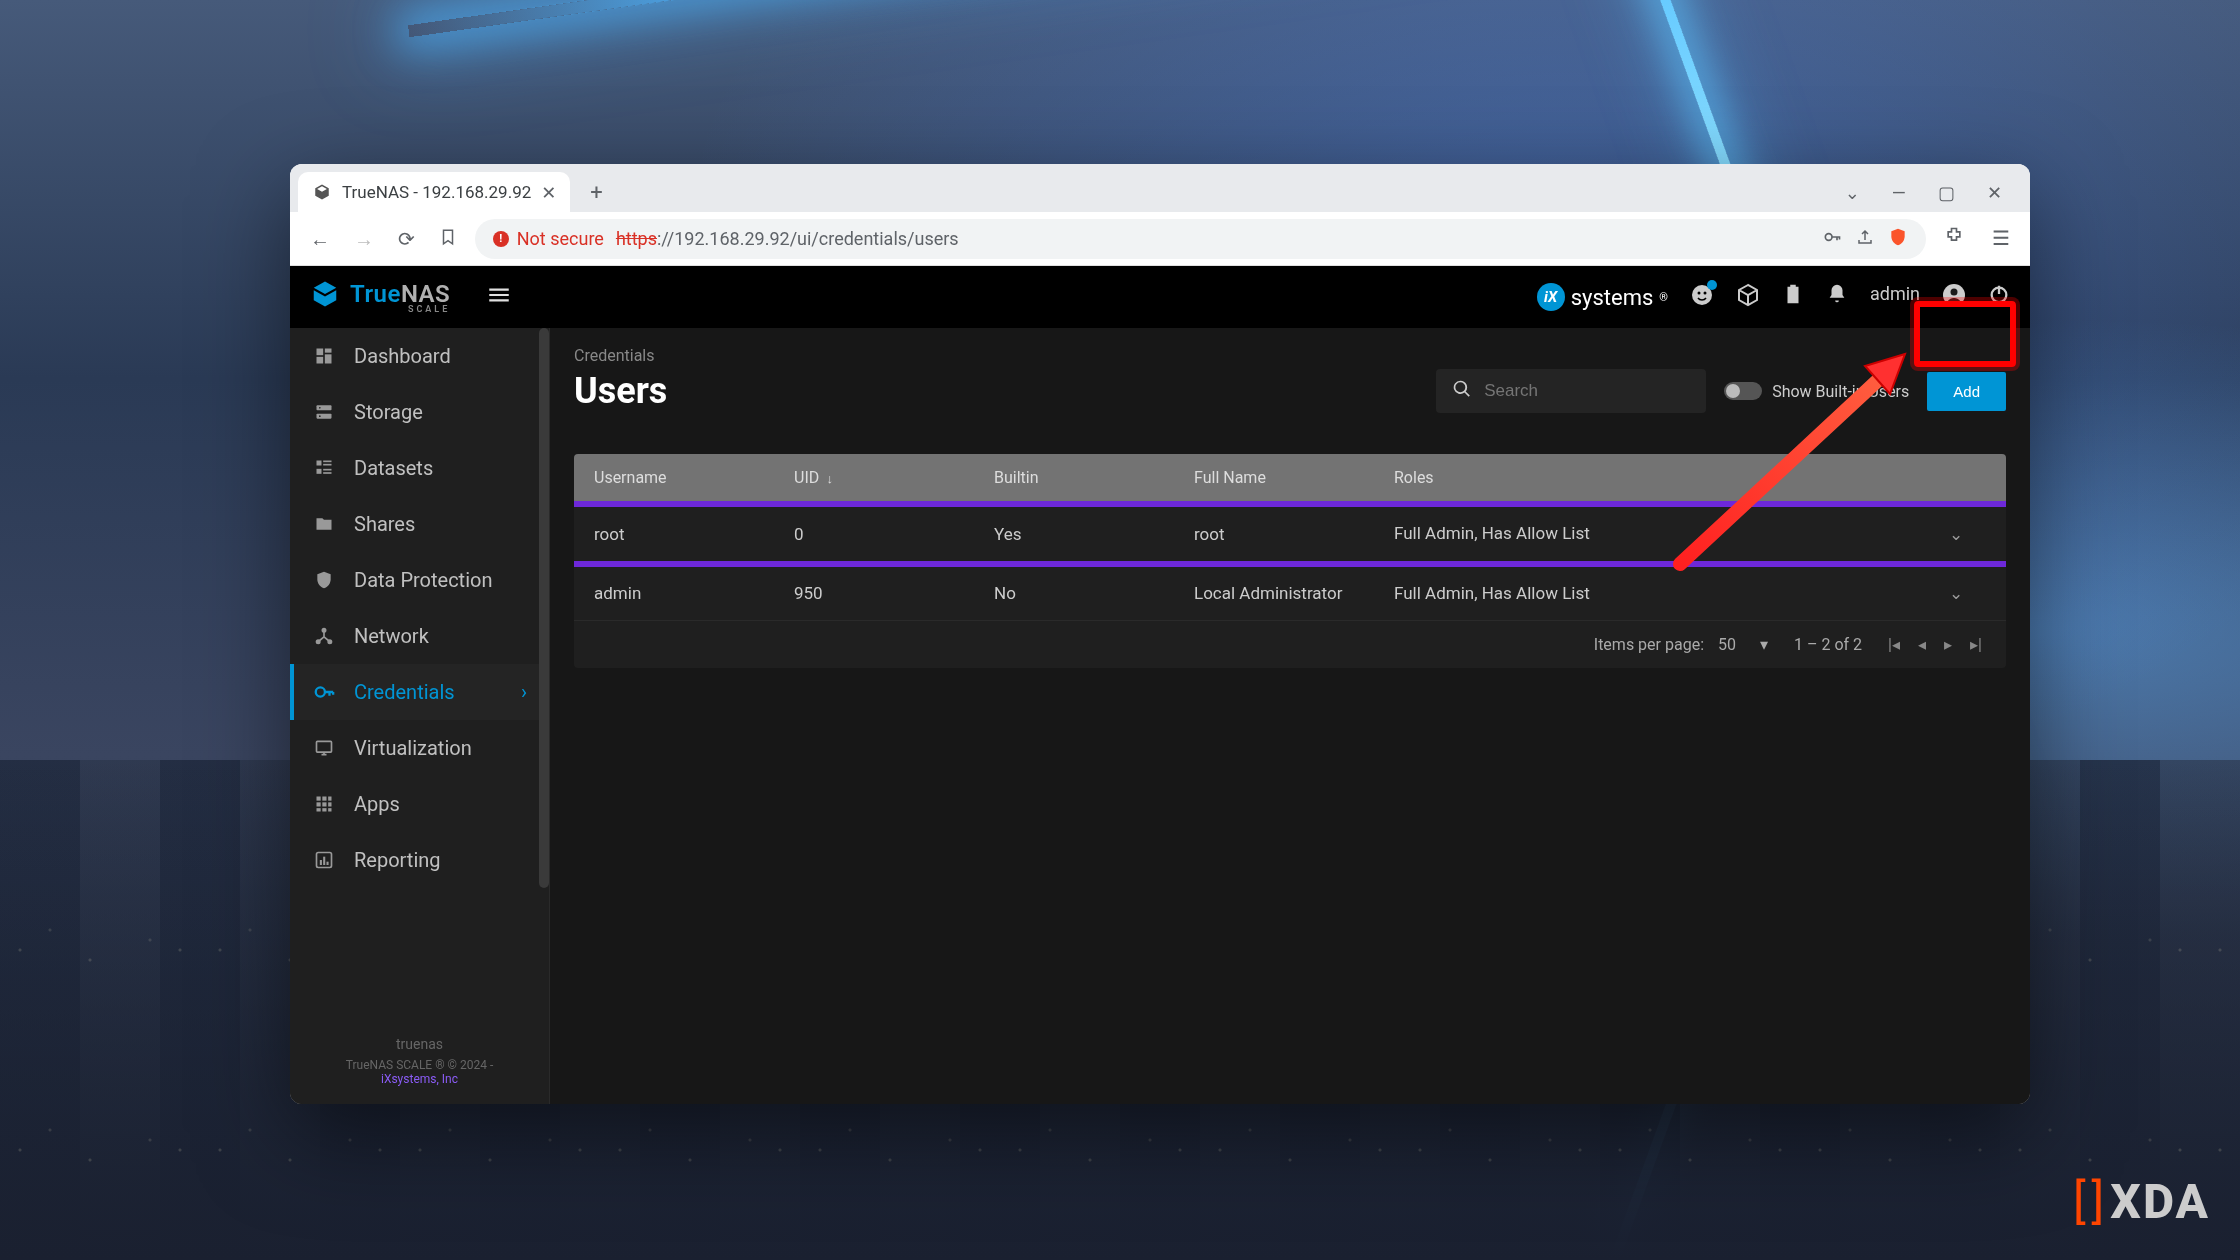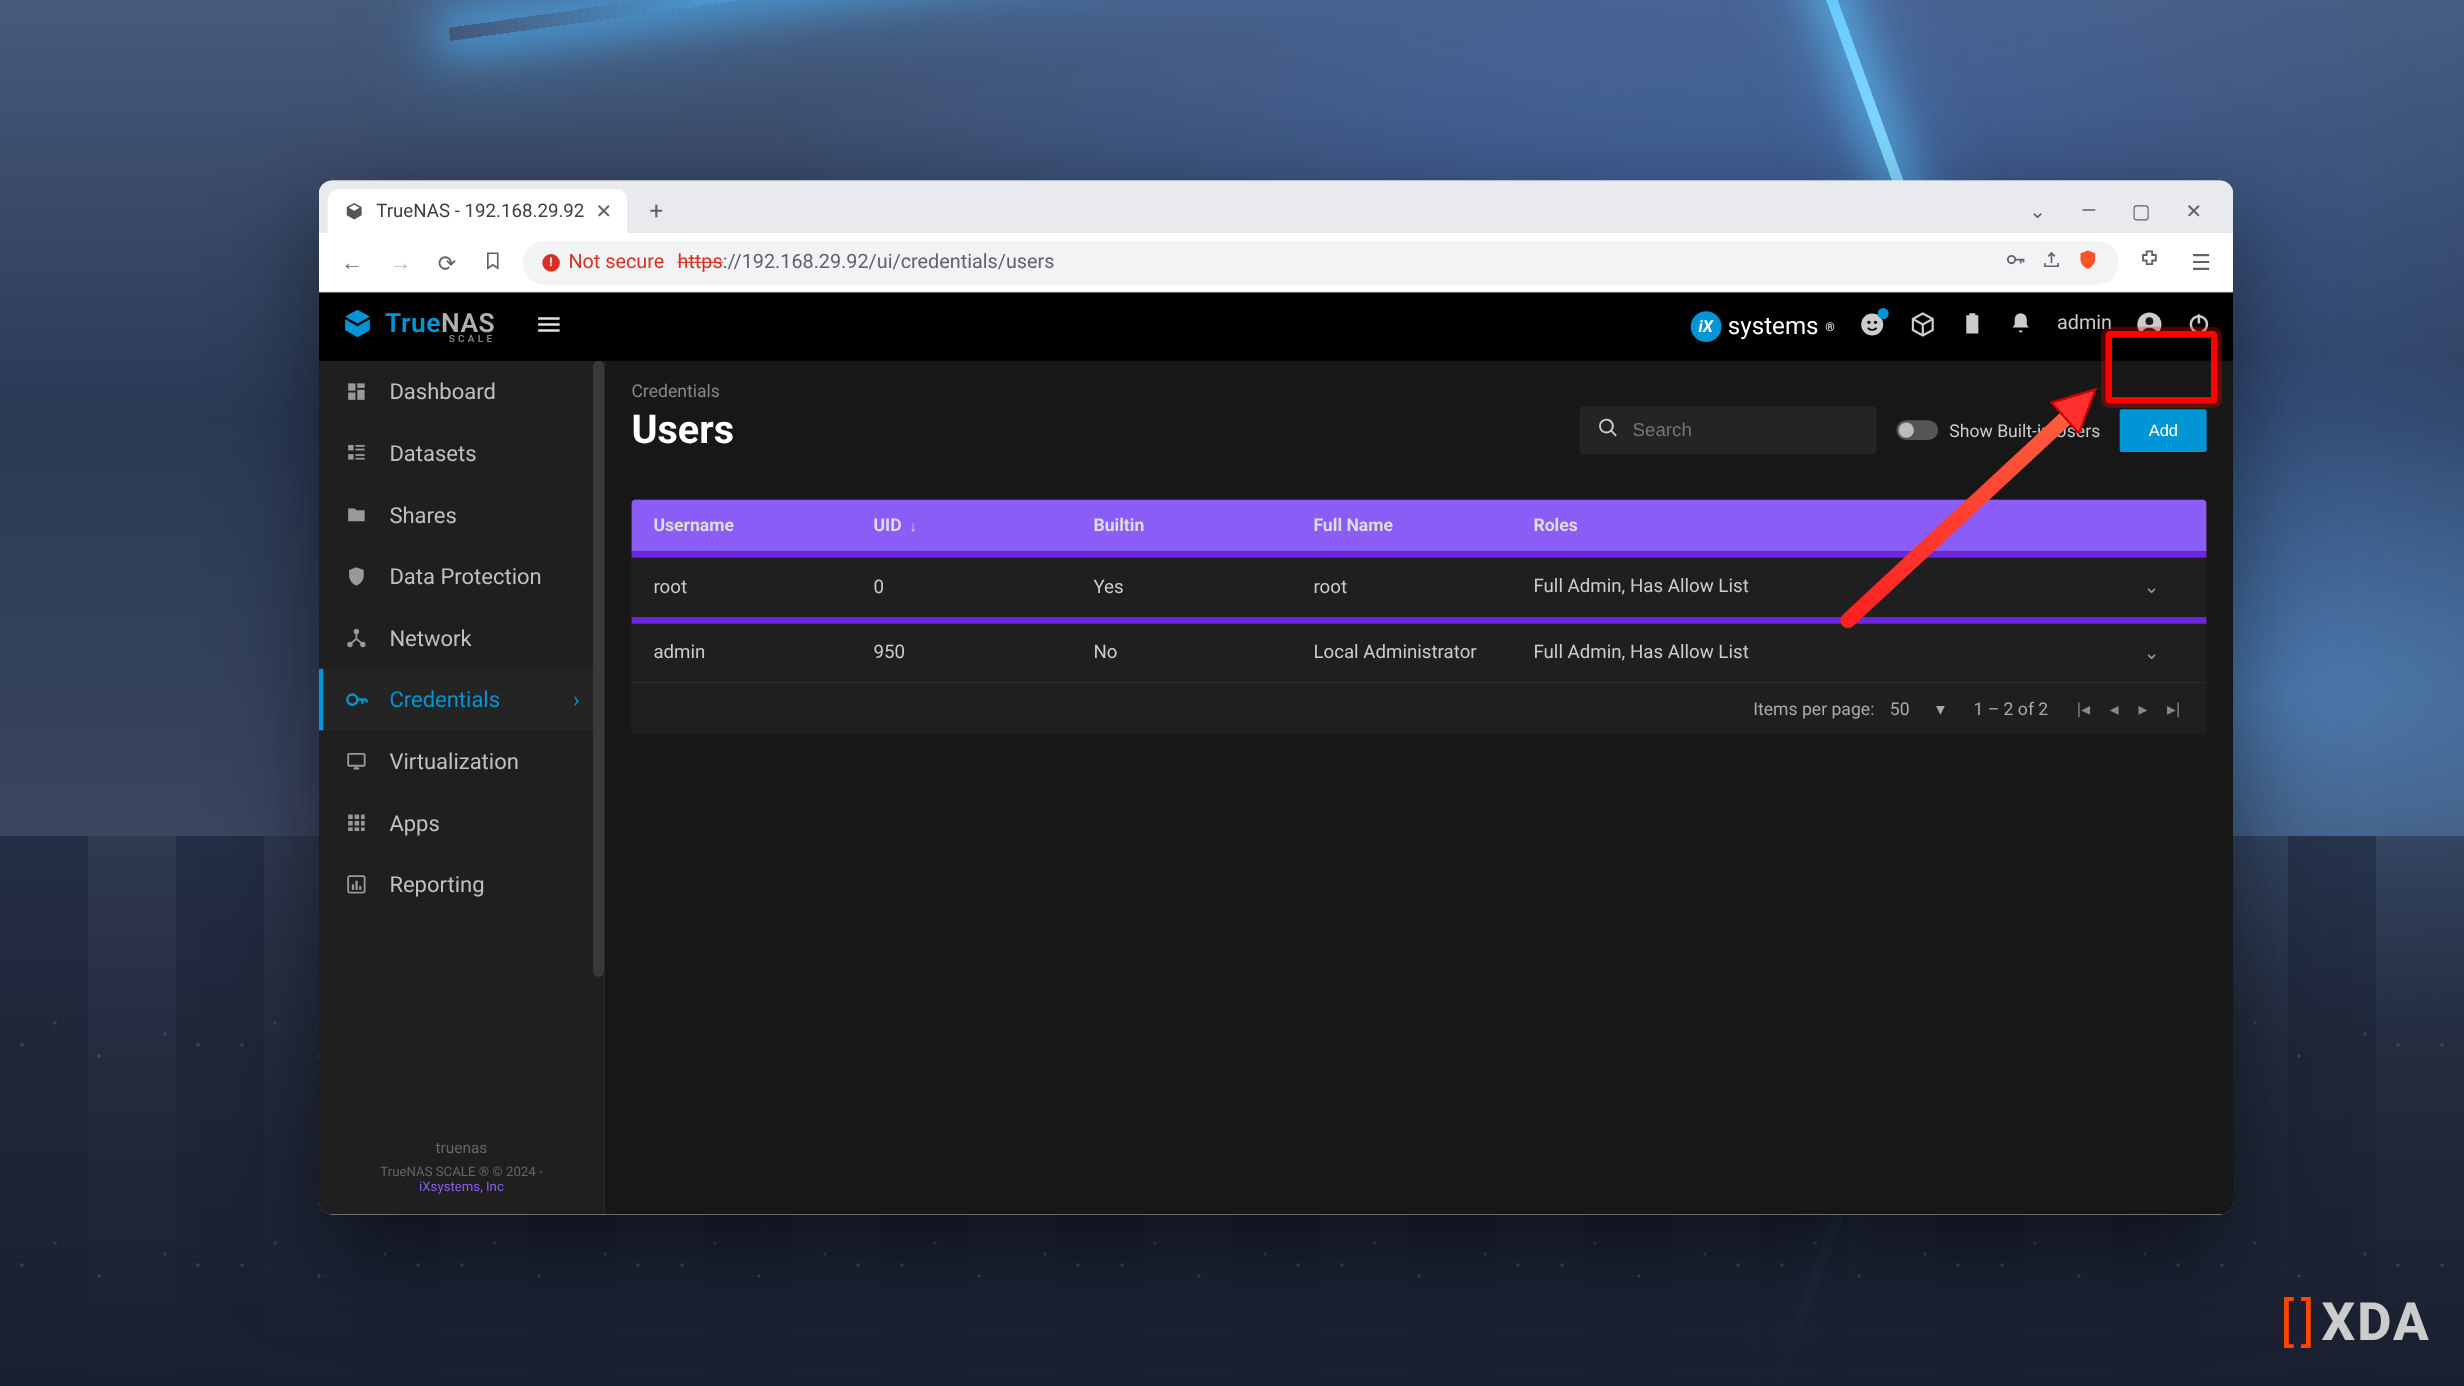--- a/index.html
+++ b/index.html
@@ -173,21 +173,21 @@
   border-radius: 2px; cursor: pointer;
 }
 
 .table-card { background: #1f1f1f; border-radius: 4px; overflow: hidden; }
 .tbl-header, .tbl-row {
   display: grid;
   grid-template-columns: 200px 200px 200px 200px 1fr 60px;
   align-items: center;
   padding: 14px 20px;
 }
-.tbl-header { background: #8b5cf6; color: #ddd; font-weight: 700; font-size: 16px; }
+.tbl-header { background: #737373; color: #ddd; font-weight: 400; font-size: 16px; }
 .tbl-header .sort { font-size: 13px; margin-left: 4px; }
 .tbl-row { color: #ccc; font-size: 17px; border-top: 6px solid #6d28d9; cursor: pointer; padding-top: 14px; padding-bottom: 14px; }
 .expand-icon { color: #999; cursor: pointer; text-align: center; }
 .roles-cell { line-height: 1.5; }
 
 .pagination {
   display: flex; align-items: center; justify-content: flex-end;
   gap: 26px; padding: 14px 24px; color: #aaa; font-size: 16px;
   border-top: 1px solid #2a2a2a;
 }
@@ -360,20 +360,31 @@
                   <rect x="13" y="3" width="8" height="5"></rect>
                   <rect x="13" y="10" width="8" height="11"></rect>
                   <rect x="3" y="13" width="8" height="8"></rect>
                 </svg>
               </span>
             <span>Dashboard</span>
           </div>
           <div class="sb-item">
             <span class="sb-icon">
                 <svg width="20" height="20" viewBox="0 0 24 24" fill="#999">
+                  <rect x="3" y="4" width="18" height="6" rx="1"></rect>
+                  <rect x="3" y="14" width="18" height="6" rx="1"></rect>
+                  <circle cx="7" cy="7" r="1" fill="#1f1f1f"></circle>
+                  <circle cx="7" cy="17" r="1" fill="#1f1f1f"></circle>
+                </svg>
+              </span>
+            <span>Storage</span>
+          </div>
+          <div class="sb-item">
+            <span class="sb-icon">
+                <svg width="20" height="20" viewBox="0 0 24 24" fill="#999">
                   <rect x="3" y="3" width="6" height="6"></rect>
                   <rect x="11" y="3" width="10" height="2"></rect>
                   <rect x="11" y="7" width="10" height="2"></rect>
                   <rect x="3" y="13" width="6" height="6"></rect>
                   <rect x="11" y="13" width="10" height="2"></rect>
                   <rect x="11" y="17" width="10" height="2"></rect>
                 </svg>
               </span>
             <span>Datasets</span>
           </div>

